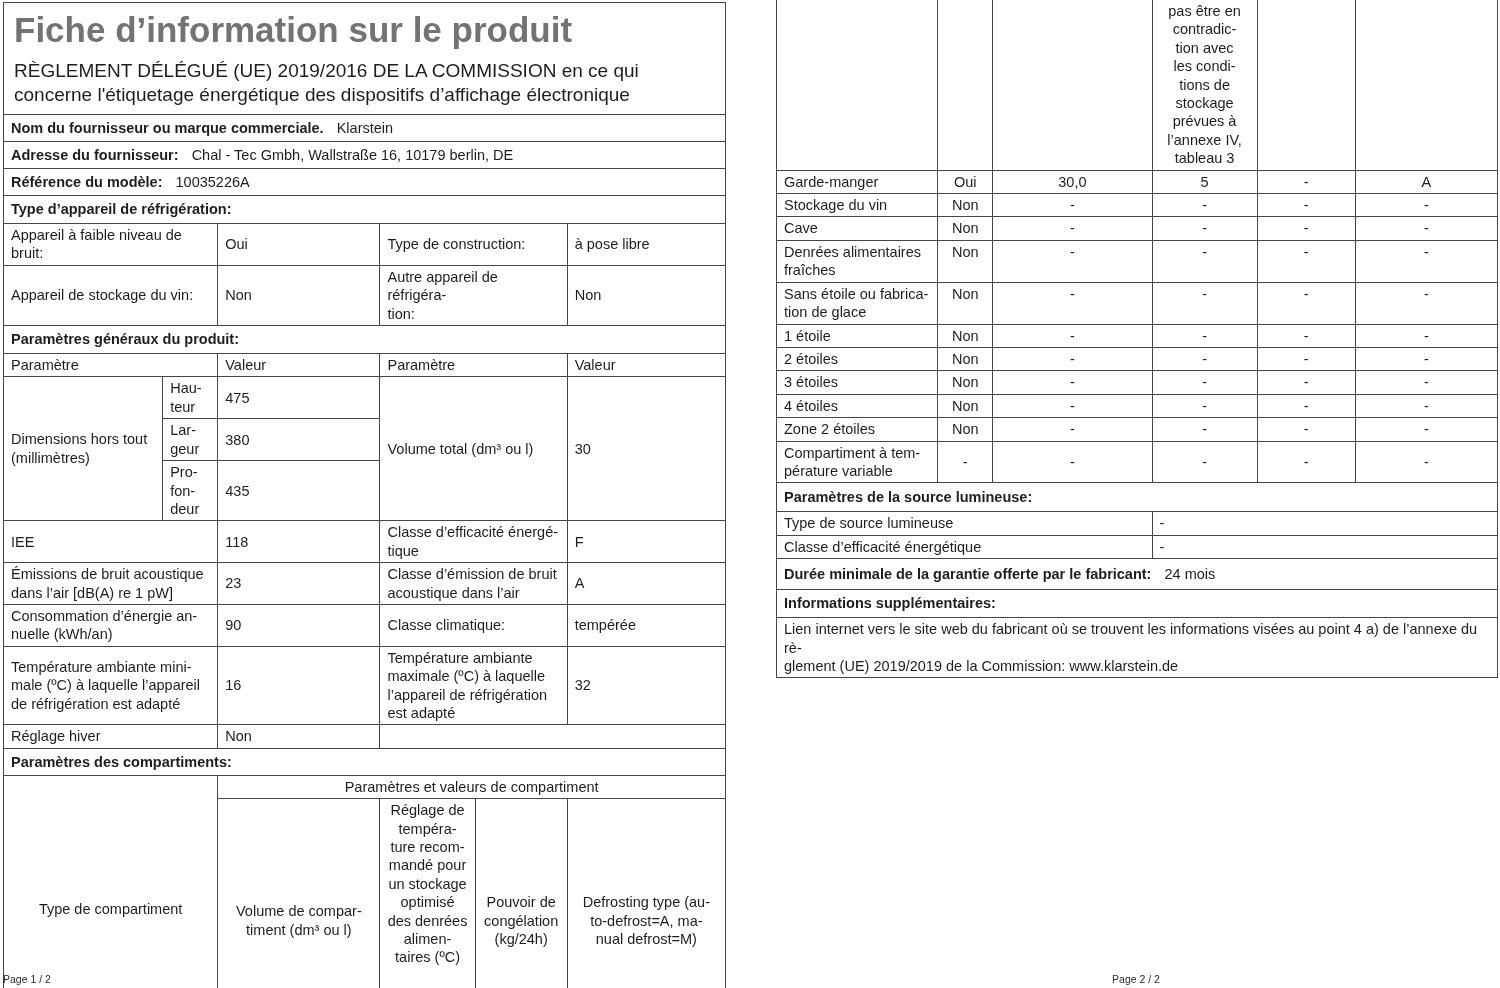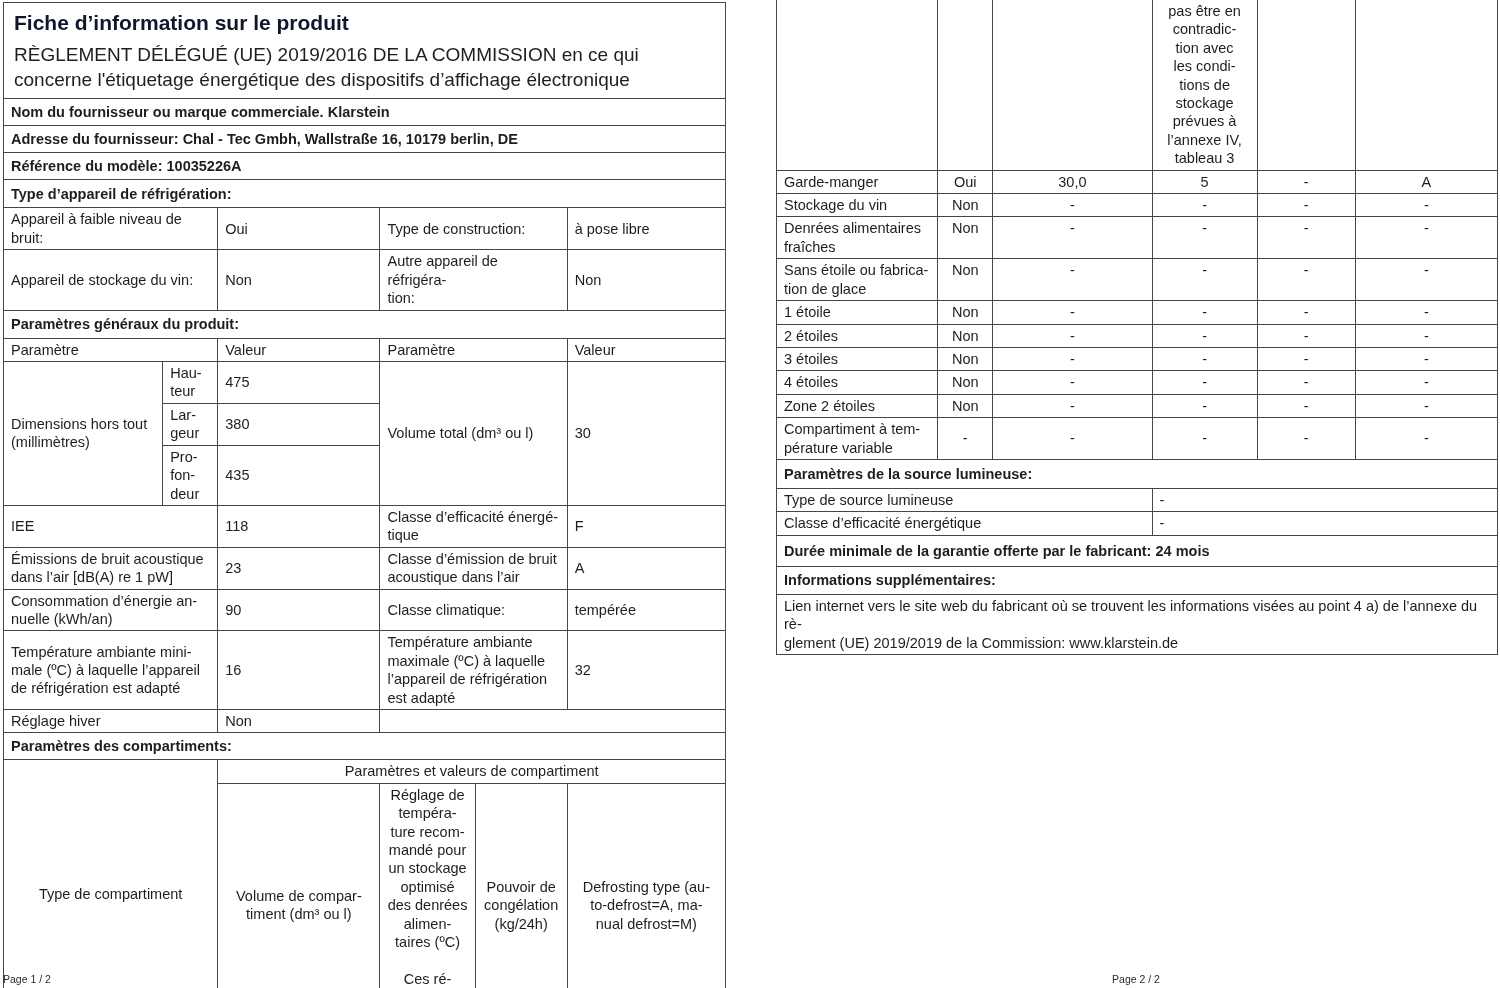--- a/index.html
+++ b/index.html
@@ -6,24 +6,24 @@
   body{width:1500px;height:988px;position:relative;font-family:"Liberation Sans",sans-serif;color:#1e1e1e;}
   .page{position:absolute;}
   #page1{left:3px;top:2px;width:723px;}
   #page2{left:776px;top:0;width:722px;}
   table{border-collapse:collapse;table-layout:fixed;width:100%;}
   td{border:1px solid #464646;padding:2px 7px;font-size:14.5px;line-height:1.27;vertical-align:middle;overflow:hidden;}
   .b{font-weight:bold;}
   .c{text-align:center;}
   .pre{white-space:pre-line;}
   .vtop{vertical-align:top;}
-  .title{font-size:21px;font-weight:bold;color:#0f172a;line-height:1.1;padding:2px 2px 9px 2px;}
+  .title{font-size:35px;font-weight:bold;color:#737373;line-height:1.1;padding:2px 2px 9px 2px;}
   .reg{font-size:19px;line-height:1.3;padding:0 2px;}
   .titlecell{padding:6px 8px;}
-  .inlineval{font-weight:bold;}
+  .inlineval{margin-left:9px;font-weight:normal;}
   .open-bottom td{border-bottom:none;}
   .open-top td{border-top:none;}
   td.nbb{border-bottom:none;}
   .footer{position:absolute;font-size:10.5px;color:#2a2a2a;}
   #footer1{left:3px;top:973px;width:723px;text-align:left;padding-right:52px;box-sizing:border-box;}
   #footer2{left:776px;top:973px;width:722px;text-align:center;padding-right:2px;box-sizing:border-box;}
 </style>
 </head>
 <body>
 
@@ -216,20 +216,28 @@
       <td class="c">A</td>
     </tr>
     <tr style="height:22px">
       <td>Stockage du vin</td>
       <td class="c">Non</td>
       <td class="c">-</td>
       <td class="c">-</td>
       <td class="c">-</td>
       <td class="c">-</td>
     </tr>
+    <tr style="height:22px">
+      <td>Cave</td>
+      <td class="c">Non</td>
+      <td class="c">-</td>
+      <td class="c">-</td>
+      <td class="c">-</td>
+      <td class="c">-</td>
+    </tr>
     <tr style="height:41px">
       <td class="pre">Denrées alimentaires
 fraîches</td>
       <td class="c vtop">Non</td>
       <td class="c vtop">-</td>
       <td class="c vtop">-</td>
       <td class="c vtop">-</td>
       <td class="c vtop">-</td>
     </tr>
     <tr style="height:41px">

